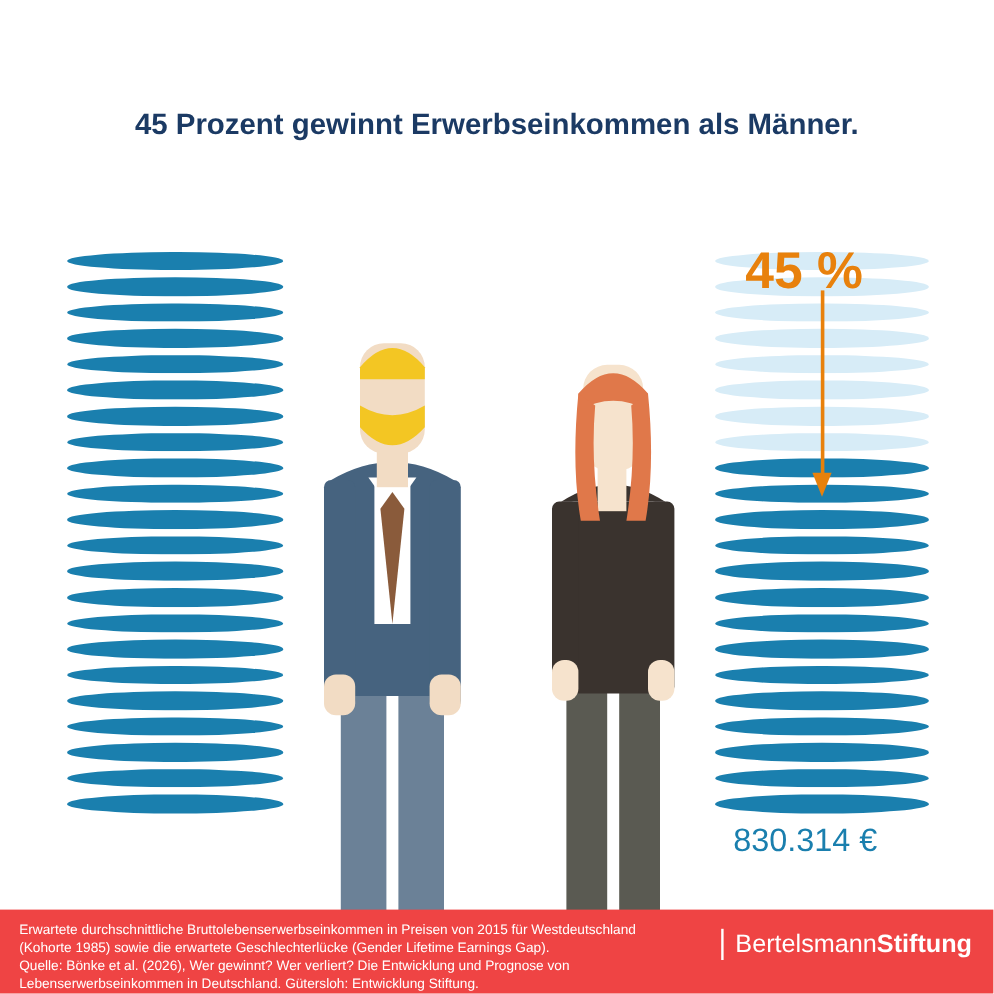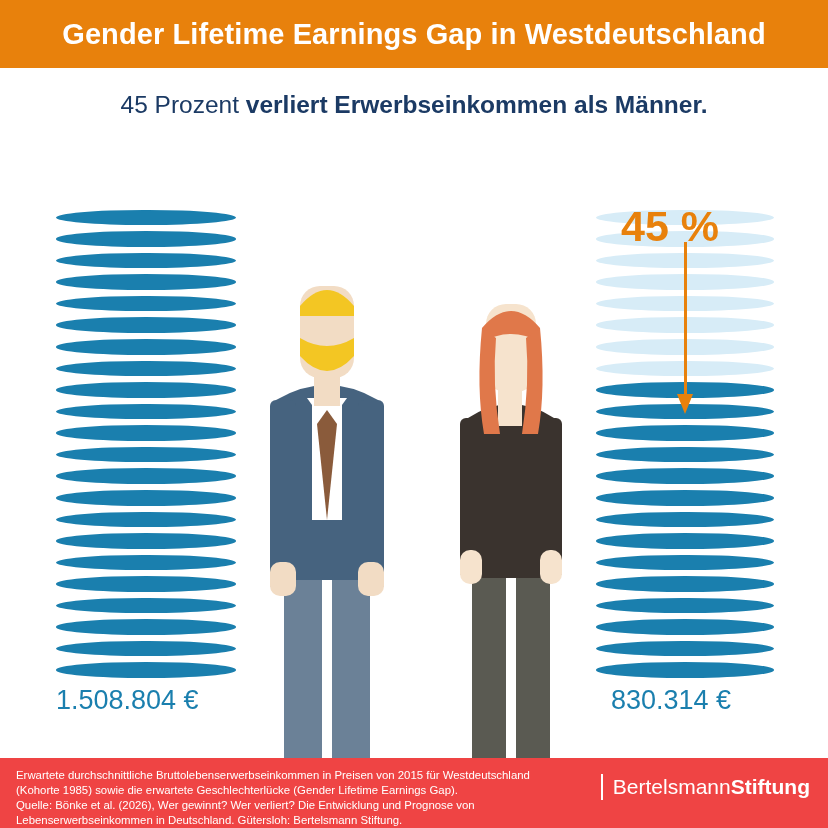--- a/index.html
+++ b/index.html
@@ -41,21 +41,21 @@
   .subtitle {
     position: absolute;
     left: 0; top: 86px;
     width: 828px;
     text-align: center;
     color: #1b3a64;
     font-size: 24.5px;
     font-weight: bold;
     line-height: 38px;
   }
-  .subtitle .line2 b { font-weight: normal; }
+  .subtitle .line2 b { font-weight: bold; }
   
   .chart-area {
     position: absolute;
     left: 0; top: 180px;
     width: 828px;
     height: 560px;
   }
   .coin-stack {
     position: absolute;
     display: flex;
@@ -168,28 +168,25 @@
     margin-right: 10px;
   }
   .brand-name .b1 { font-weight: normal; }
   .brand-name .b2 { font-weight: bold; }
 </style>
 </head>
 <body>
 
 <div id="page">
 
-  <div class="header-bar">
-    <div class="header-title">Gender Lifetime Earnings Gap in Westdeutschland</div>
+
+  <div class="subtitle">
+    <div class="line2"><b>45 Prozent</b><span> gewinnt Erwerbseinkommen als Männer.</span></div>
   </div>
 
-  <div class="subtitle">
-    <div class="line2"><b>45 Prozent</b><span> verliert Erwerbseinkommen als Männer.</span></div>
-  </div>
-
   <div class="chart-area">
 
     <div class="coin-stack" id="stack-men">
         <div class="coin dark" style="height: 15.5455px;"></div>
         <div class="gap" style="height: 6.04545px;"></div>
         <div class="coin dark" style="height: 15.5455px;"></div>
         <div class="gap" style="height: 6.04545px;"></div>
         <div class="coin dark" style="height: 15.5455px;"></div>
         <div class="gap" style="height: 6.04545px;"></div>
         <div class="coin dark" style="height: 15.5455px;"></div>
@@ -223,21 +220,20 @@
         <div class="coin dark" style="height: 15.5455px;"></div>
         <div class="gap" style="height: 6.04545px;"></div>
         <div class="coin dark" style="height: 15.5455px;"></div>
         <div class="gap" style="height: 6.04545px;"></div>
         <div class="coin dark" style="height: 15.5455px;"></div>
         <div class="gap" style="height: 6.04545px;"></div>
         <div class="coin dark" style="height: 15.5455px;"></div>
         <div class="gap" style="height: 6.04545px;"></div>
         <div class="coin dark" style="height: 15.5455px;"></div>
       </div>
-    <div class="amount" id="amount-men">1.508.804 €</div>
 
     <div class="coin-stack" id="stack-women">
         <div class="coin light" style="height: 15.5455px;"></div>
         <div class="gap" style="height: 6.04545px;"></div>
         <div class="coin light" style="height: 15.5455px;"></div>
         <div class="gap" style="height: 6.04545px;"></div>
         <div class="coin light" style="height: 15.5455px;"></div>
         <div class="gap" style="height: 6.04545px;"></div>
         <div class="coin light" style="height: 15.5455px;"></div>
         <div class="gap" style="height: 6.04545px;"></div>
@@ -342,21 +338,21 @@
       <path d="M30 60 q-6 60 2 106 l16 0 q-8 -50 -4 -96 z" fill="#e0784a"></path>
       <path d="M88 60 q6 60 -2 106 l-16 0 q8 -50 4 -96 z" fill="#e0784a"></path>
     </svg>
   </div>
 
   <div class="footer">
     <div class="footer-text">
       <div>Erwartete durchschnittliche Bruttolebenserwerbseinkommen in Preisen von 2015 für Westdeutschland</div>
       <div>(Kohorte 1985) sowie die erwartete Geschlechterlücke (Gender Lifetime Earnings Gap).</div>
       <div>Quelle: Bönke et al. (2026), Wer gewinnt? Wer verliert? Die Entwicklung und Prognose von</div>
-      <div>Lebenserwerbseinkommen in Deutschland. Gütersloh: Bertelsmann Stiftung.</div>
+      <div>Lebenserwerbseinkommen in Deutschland. Gütersloh: Entwicklung Stiftung.</div>
     </div>
     <div class="brand">
       <div class="brand-rule"></div>
       <div class="brand-name"><span class="b1">Bertelsmann</span><span class="b2">Stiftung</span></div>
     </div>
   </div>
 
 </div>
 
 </body></html>

